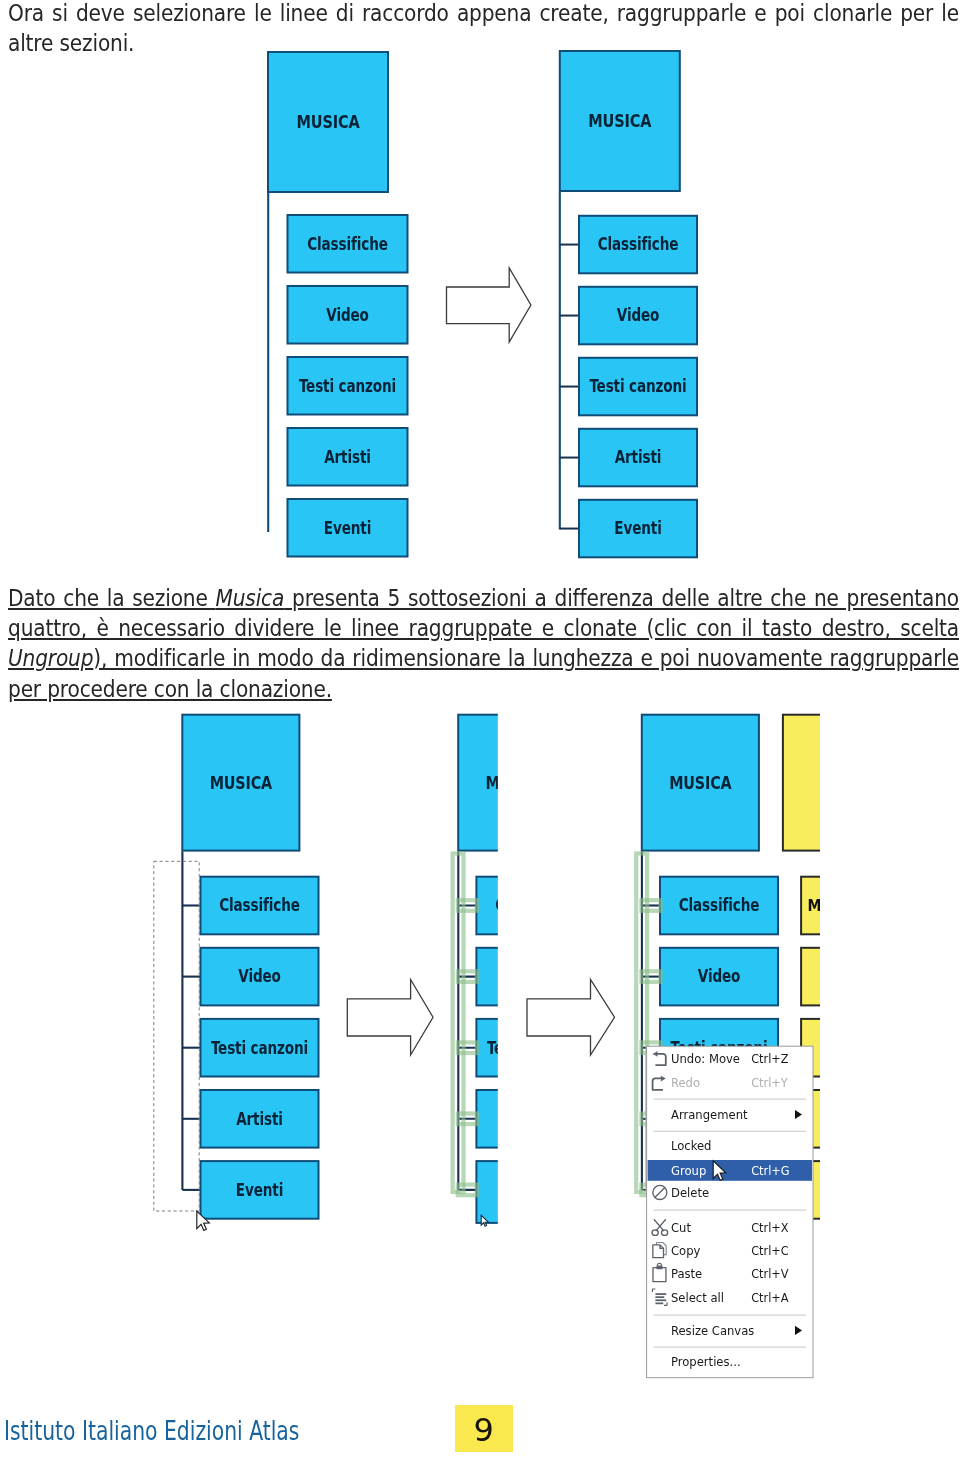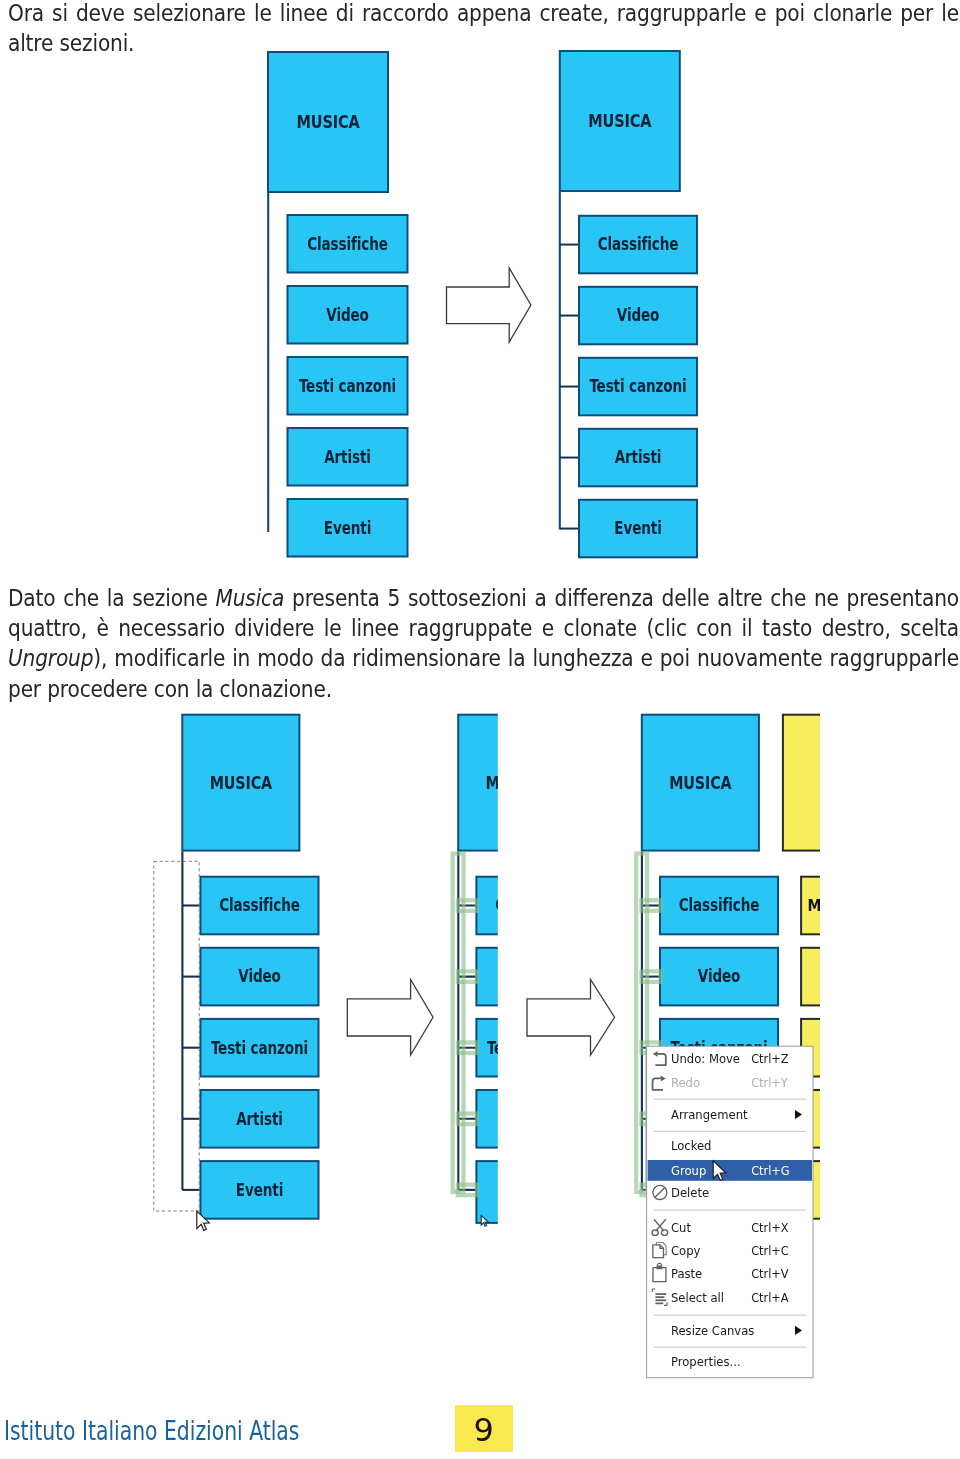--- a/index.html
+++ b/index.html
@@ -7,21 +7,21 @@
   body{width:960px;height:1459px;background:#ffffff;overflow:hidden;
        font-family:"DejaVu Sans Condensed","DejaVu Sans",sans-serif;}
   .page{position:absolute;left:0;top:0;width:960px;height:1459px;overflow:hidden;}
 
   
   .para{position:absolute;margin:0;color:#262626;font-size:22.4px;line-height:30.2px;
         letter-spacing:-0.16px;word-spacing:0px;text-align:justify;
         -webkit-hyphens:none;hyphens:none;}
   .para i{font-style:italic;}
   #para-top{left:8px;top:-2px;width:951px;}
-  #para-mid{left:8px;top:583px;width:951px;}
+  #para-mid{left:8px;top:583px;width:951px;text-decoration:underline;}
 
   
   .footer{position:static;}
   .footer-text{position:absolute;left:3.5px;top:1418.2px;font-size:26.3px;line-height:26.3px;
                color:#17639e;white-space:nowrap;
                transform:scaleX(0.86);transform-origin:0 0;
                font-family:"DejaVu Sans Condensed","DejaVu Sans",sans-serif;}
   .page-num-box{position:absolute;left:454.6px;top:1405.4px;width:58px;height:47px;
                 background:#fae94e;}
   .page-num{position:absolute;left:454.6px;top:1406.5px;width:58px;height:47px;

